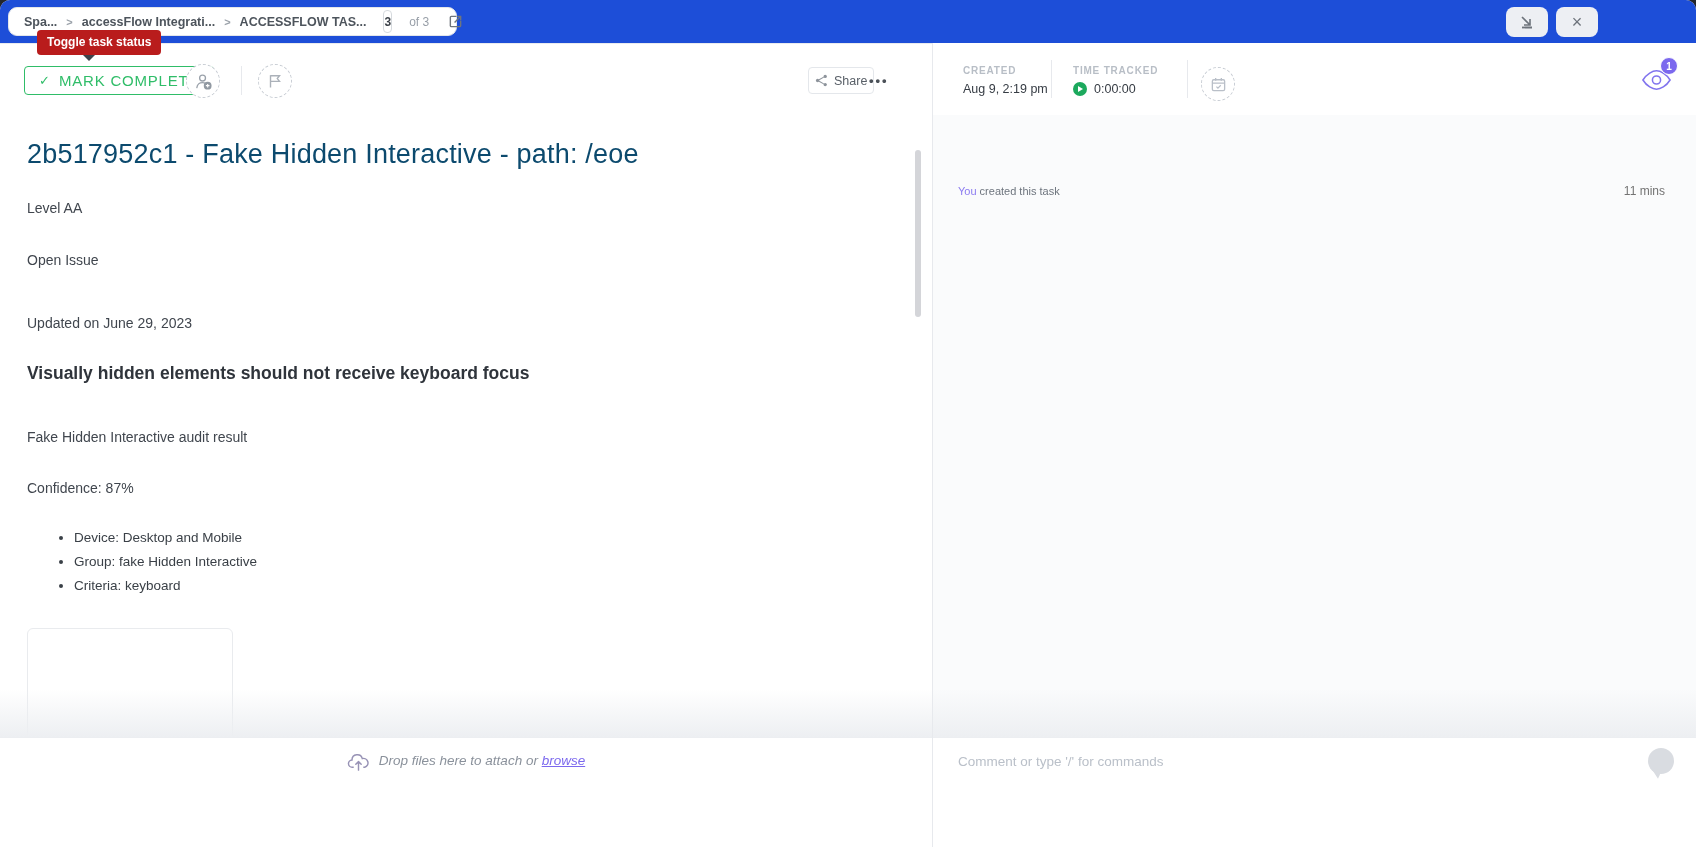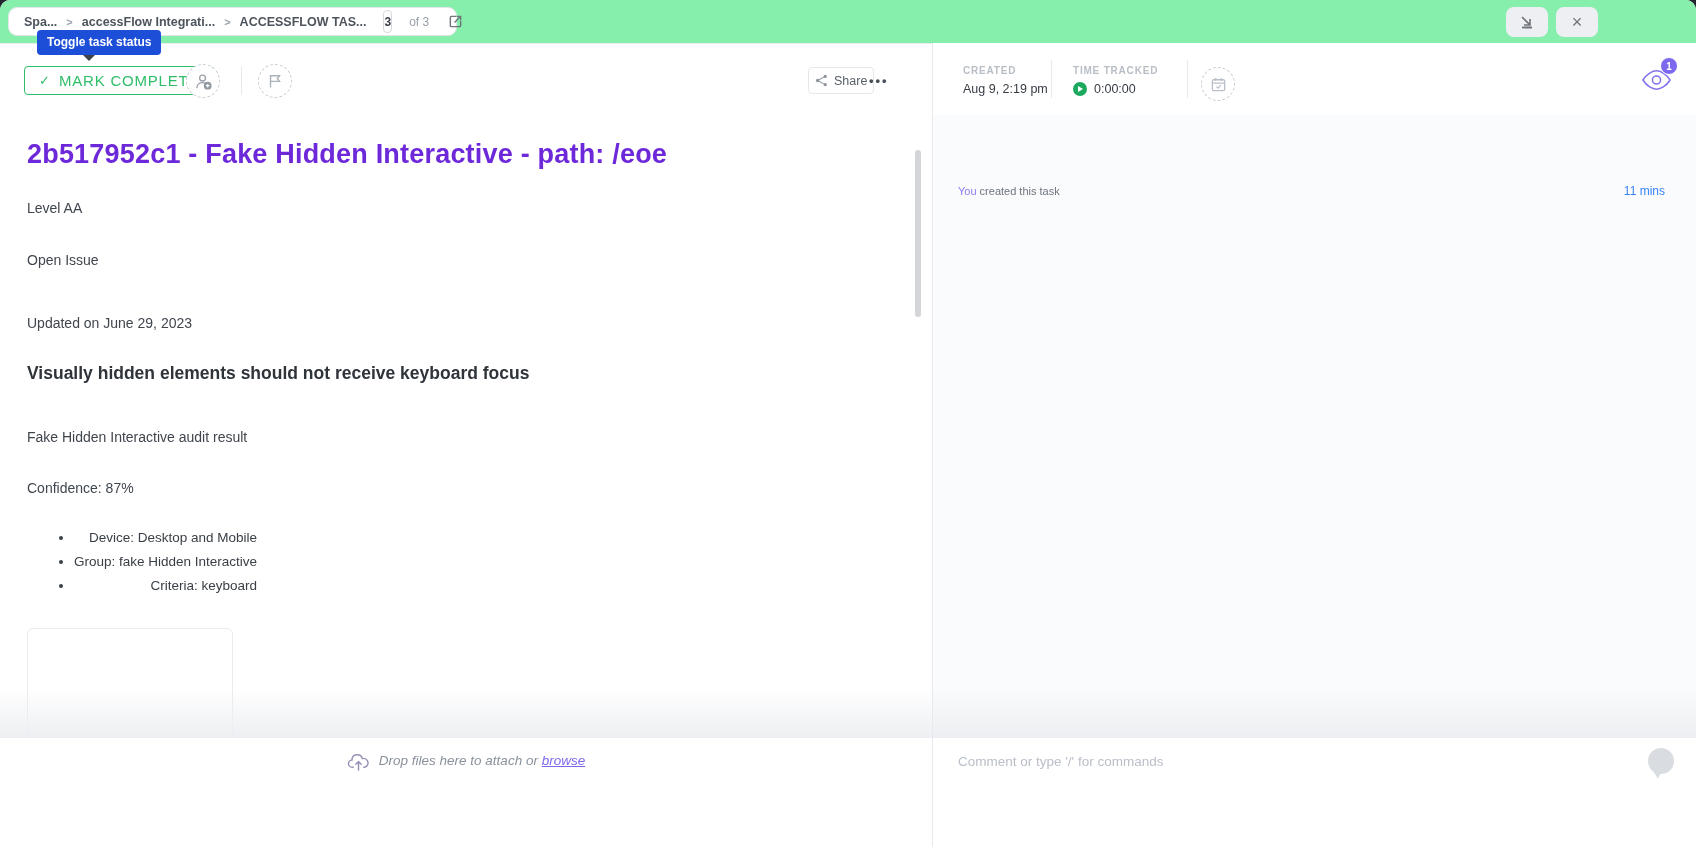--- a/index.html
+++ b/index.html
@@ -5,21 +5,21 @@
   html,body{margin:0;padding:0;}
   body{
     width:1696px;height:847px;position:relative;overflow:hidden;
     background:#23262c;
     font-family:"Liberation Sans","DejaVu Sans",sans-serif;
     -webkit-font-smoothing:antialiased;
   }
   .modal{position:absolute;inset:0;background:#fff;border-radius:10px 10px 0 0;overflow:hidden;}
 
   
-  .topbar{position:absolute;left:0;top:0;right:0;height:43px;background:#86efac;border-bottom:1px solid #e9ebef;}
+  .topbar{position:absolute;left:0;top:0;right:0;height:43px;background:#1d4ed8;border-bottom:1px solid #e9ebef;}
   .crumbbar{
     position:absolute;left:8px;top:7px;height:29px;width:449px;box-sizing:border-box;
     border:1px solid #e3e6ea;border-radius:9px;background:#fff;
     display:flex;align-items:center;padding:0 10px 0 15px;gap:9px;white-space:nowrap;
   }
   .crumb{font-size:12.5px;font-weight:700;color:#4d545c;cursor:pointer;}
   .crumb-sep{font-size:11px;color:#9aa1a9;font-weight:700;}
   .pager-box{
     width:33px;height:21px;border:1px solid #d6dade;border-radius:4px;background:#fff;
     display:flex;align-items:center;justify-content:center;
@@ -30,21 +30,21 @@
 
   .winbtn{
     position:absolute;top:7px;width:42px;height:30px;background:#edeff3;border-radius:8px;
     display:flex;align-items:center;justify-content:center;cursor:pointer;color:#6d737b;
   }
   .winbtn.minimize{left:1506px;}
   .winbtn.close{left:1556px;font-size:18px;font-weight:400;color:#6d737b;}
 
   
   .tooltip{
-    position:absolute;left:37px;top:30px;z-index:40;background:#1d4ed8;color:#fff;
+    position:absolute;left:37px;top:30px;z-index:40;background:#b91c1c;color:#fff;
     font-size:12px;font-weight:700;padding:5px 10px 6px;border-radius:4px;white-space:nowrap;
   }
   .tooltip .caret{
     position:absolute;left:46px;bottom:-6px;width:0;height:0;
     border-left:6px solid transparent;border-right:6px solid transparent;border-top:6px solid #3d434b;
   }
 
   
   .btn-complete{
     position:absolute;left:24px;top:66px;height:29px;box-sizing:border-box;
@@ -84,27 +84,27 @@
     background:#7b68ee;color:#fff;font-size:10px;font-weight:700;
     display:flex;align-items:center;justify-content:center;border:1px solid #fff;
   }
 
   
   .panel-divider{position:absolute;left:932px;top:43px;bottom:0;width:1px;background:#e7e9ed;}
   .right-body{position:absolute;left:933px;top:115px;right:0;height:622px;background:#fafbfc;}
   .activity-row{position:absolute;left:25px;right:31px;top:69px;display:flex;justify-content:space-between;align-items:baseline;}
   .activity-text{font-size:11px;color:#6d747d;}
   .activity-text .actor{color:#8b7bf0;}
-  .activity-time{font-size:12px;color:#3b82f6;}
-
-  
-  .task-title{position:absolute;left:27px;top:139px;font-size:27px;font-weight:700;color:#6d28d9;letter-spacing:.2px;cursor:text;}
+  .activity-time{font-size:12px;color:#737373;}
+
+  
+  .task-title{position:absolute;left:27px;top:139px;font-size:27px;font-weight:400;color:#0c4a6e;letter-spacing:.2px;cursor:text;}
   .p{position:absolute;left:27px;font-size:14px;color:#40464e;cursor:text;}
   .h3{position:absolute;left:27px;top:363px;font-size:17.5px;font-weight:700;color:#2f343b;cursor:text;}
-  .bullets{position:absolute;left:57px;top:526px;margin:0;padding-left:17px;text-align:right;}
+  .bullets{position:absolute;left:57px;top:526px;margin:0;padding-left:17px;}
   .bullets li{font-size:13.5px;color:#3a4047;line-height:24px;}
   .attach-box{position:absolute;left:27px;top:628px;width:204px;height:112px;border:1px solid #e9ebee;border-radius:6px;background:#fff;}
   .scroll-thumb{position:absolute;left:915px;top:150px;width:6px;height:167px;border-radius:3px;background:#d4d5d9;cursor:pointer;}
 
   
   .fade{position:absolute;top:689px;height:48px;pointer-events:none;}
   .fade.left{left:0;width:932px;background:linear-gradient(to bottom,rgba(255,255,255,0),#edeff2);}
   .fade.right{left:933px;right:0;background:linear-gradient(to bottom,rgba(250,251,252,0),#edeff2);}
   .dropbar{
     position:absolute;left:0;top:737px;width:932px;bottom:0;background:#fff;border-top:1px solid #eceef1;

